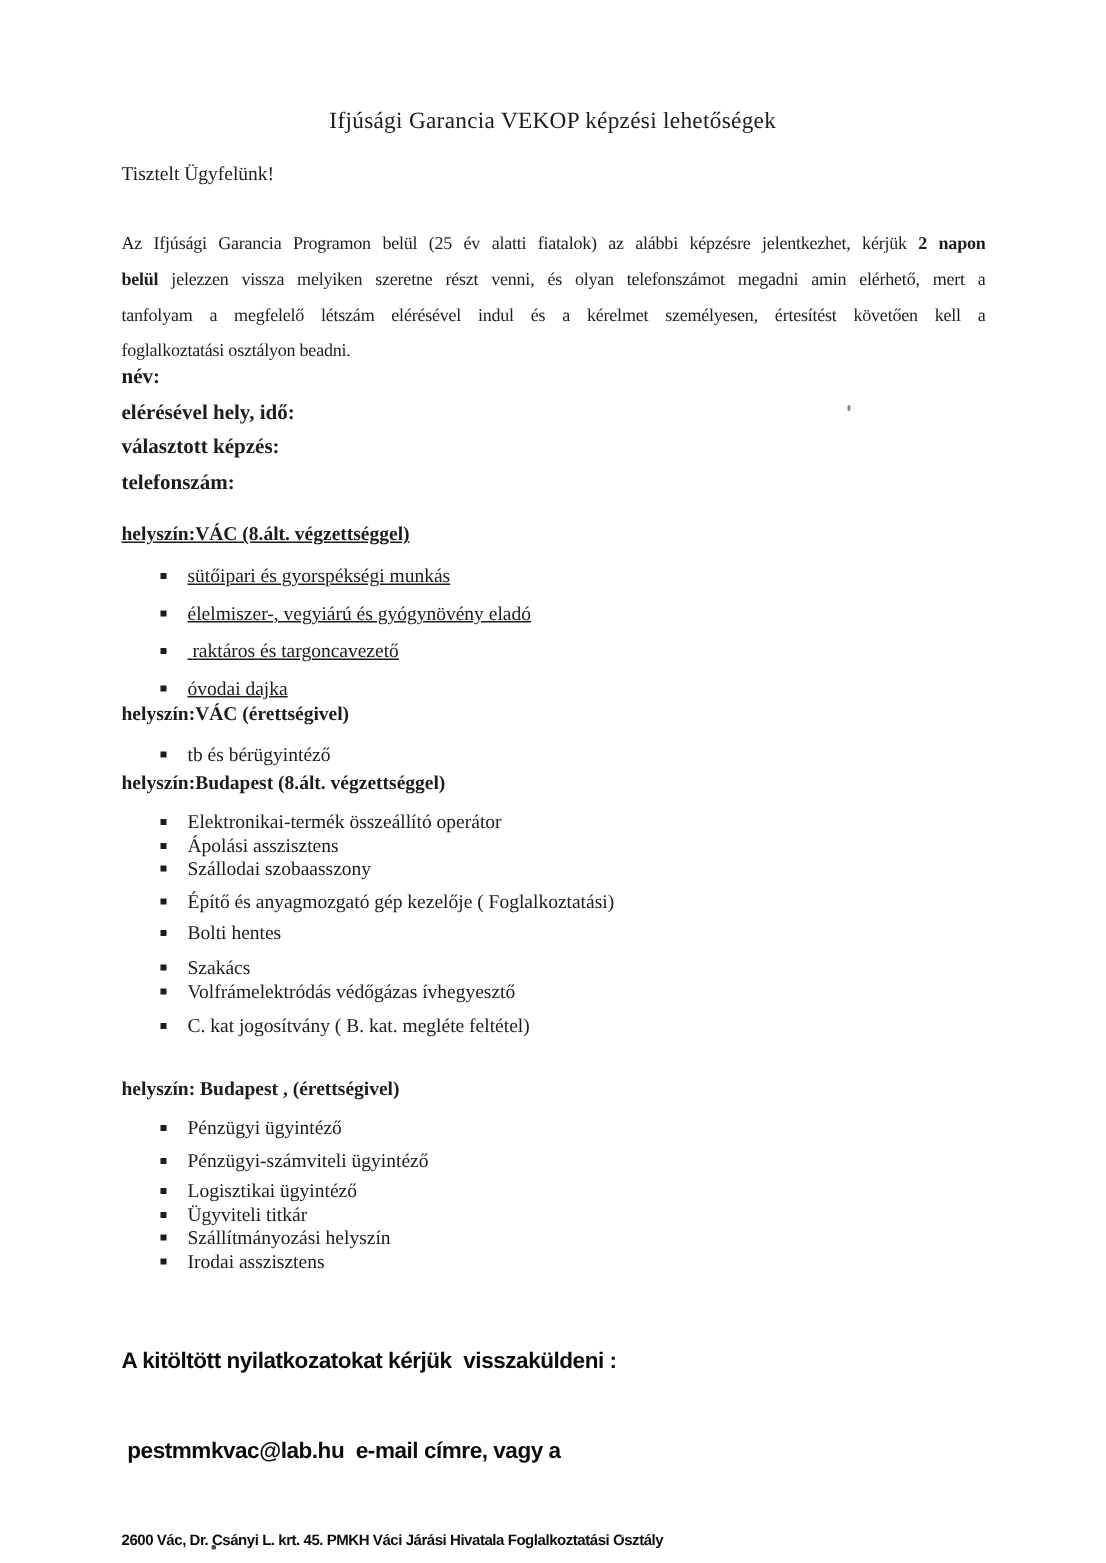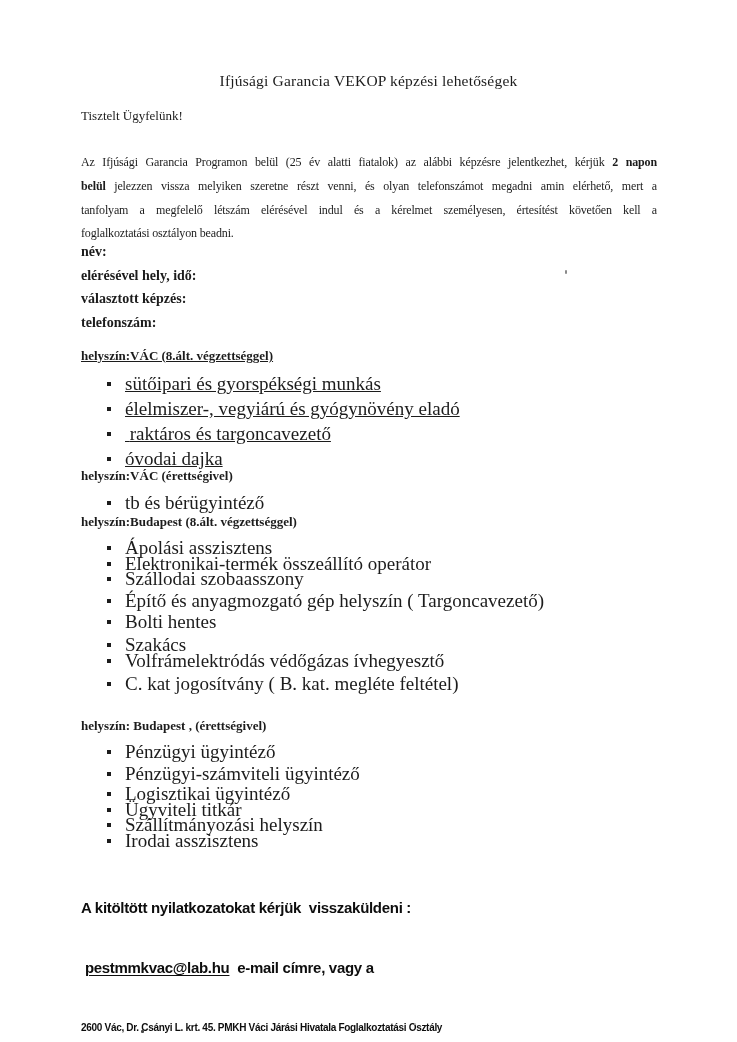--- a/index.html
+++ b/index.html
@@ -36,21 +36,21 @@
   
   .fields{ position:absolute; top:240px; left:81px; }
   .field{ font-weight:bold; font-size:14px; line-height:23.5px; }
   
   .section{ position:absolute; left:81px; }
   .sec-1{ top:348px;text-decoration:underline; } .sec-2{ top:468px; } .sec-3{ top:514px; } .sec-4{ top:718px; }
   .heading{ font-weight:bold; font-size:13px; line-height:16px; white-space:pre-wrap; }
   .list{ margin:0; padding:0; }
   .li{
     position:relative; padding-left:44px;
-    font-size:19px; line-height:15.5px; white-space:pre-wrap;
+    font-size:13px; line-height:15.5px; white-space:pre-wrap;
   }
   .sq{
     position:absolute; left:26px; top:6px;
     width:4px; height:4px; background:#1c1c1c; display:inline-block;
   }
   
   .sec-1 .list{ margin-top:12px; } .sec-1 .li{ margin-bottom:9.5px; }
   .sec-2 .list{ margin-top:11px; }
   .sec-3 .list{ margin-top:10px; }
   .sec-3 .li:nth-child(4),.sec-3 .li:nth-child(5){ margin-top:6px; }
@@ -61,21 +61,21 @@
   .sec-4 .li:nth-child(3){ margin-top:5px; }
   
   .footer{
     position:absolute; top:860px; left:81px; width:630px;
     font-family:"Liberation Sans", sans-serif;
     color:#0d0d0d; font-weight:600; letter-spacing:-0.3px;
     white-space:pre-wrap;
   }
   .f-line{ font-size:15px; line-height:24px; }
   .f-line-sm{ font-size:10px; line-height:24px; }
-  .email{ text-decoration:underline; text-underline-offset:2px; color:#0d0d0d; cursor:pointer; }
+  .email{ text-underline-offset:2px; color:#0d0d0d; cursor:pointer; }
   
   .speck{ position:absolute; border-radius:1px; }
   .speck-a{ top:270px; left:565px; width:2px; height:4px; background:#8a8a8a; }
   .speck-b{ top:1030px; left:141px; width:3px; height:3px; background:#4a4a4a; }
   .speck-c{ top:1023px; left:414px; width:2px; height:2px; background:#bdbdbd; }
 </style>
 </head>
 <body>
 
 <div class="page">
@@ -111,24 +111,24 @@
   <div class="section sec-2">
     <div class="heading">helyszín:VÁC (érettségivel)</div>
     <div class="list">
       <div class="li"><span class="sq"></span><span class="li-text">tb és bérügyintéző</span></div>
     </div>
   </div>
 
   <div class="section sec-3">
     <div class="heading">helyszín:Budapest (8.ált. végzettséggel)</div>
     <div class="list">
+      <div class="li"><span class="sq"></span><span class="li-text">Elektronikai-termék összeállító operátor</span></div>
       <div class="li"><span class="sq"></span><span class="li-text">Ápolási asszisztens</span></div>
-      <div class="li"><span class="sq"></span><span class="li-text">Elektronikai-termék összeállító operátor</span></div>
       <div class="li"><span class="sq"></span><span class="li-text">Szállodai szobaasszony</span></div>
-      <div class="li"><span class="sq"></span><span class="li-text">Építő és anyagmozgató gép helyszín ( Targoncavezető)</span></div>
+      <div class="li"><span class="sq"></span><span class="li-text">Építő és anyagmozgató gép kezelője ( Foglalkoztatási)</span></div>
       <div class="li"><span class="sq"></span><span class="li-text">Bolti hentes</span></div>
       <div class="li"><span class="sq"></span><span class="li-text">Szakács</span></div>
       <div class="li"><span class="sq"></span><span class="li-text">Volfrámelektródás védőgázas ívhegyesztő</span></div>
       <div class="li"><span class="sq"></span><span class="li-text">C. kat jogosítvány ( B. kat. megléte feltétel)</span></div>
     </div>
   </div>
 
   <div class="section sec-4">
     <div class="heading">helyszín: Budapest , (érettségivel)</div>
     <div class="list">

